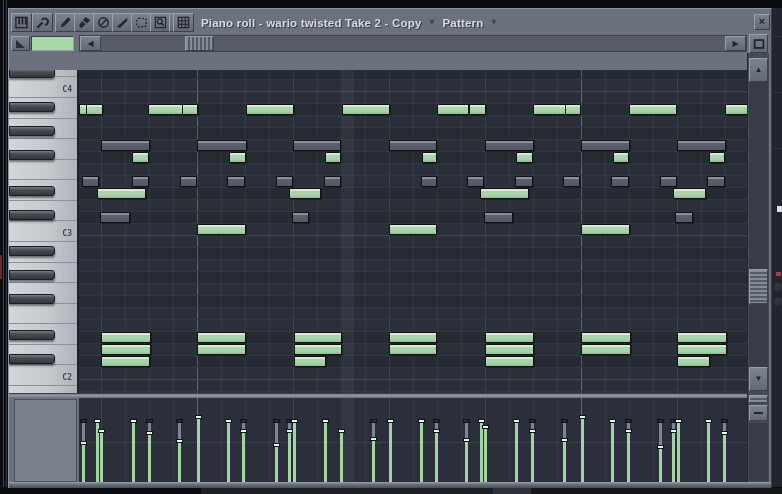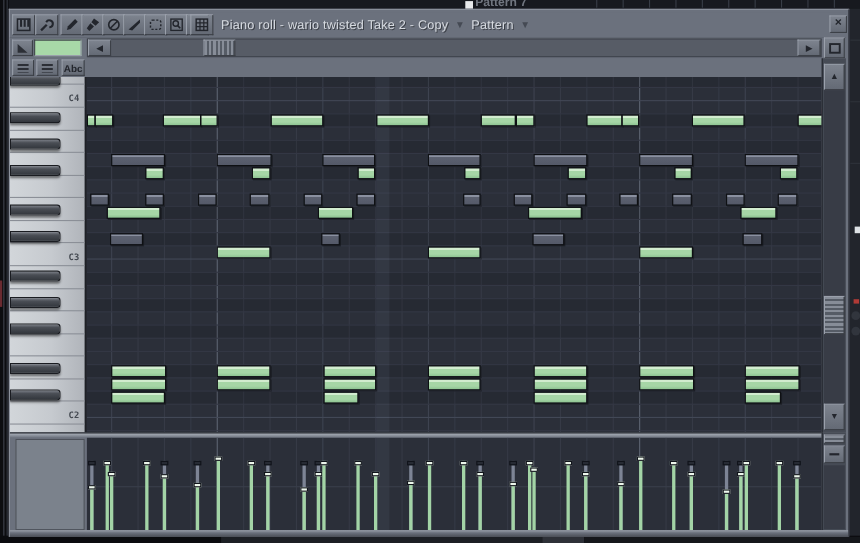--- a/index.html
+++ b/index.html
@@ -11,21 +11,21 @@
           border-top:1px solid #8d939e;border-left:1px solid #8d939e;border-right:1px solid #3a3e46;}
   .btn{position:absolute;background:linear-gradient(180deg,#7d838e,#646a75);
        border-top:1px solid #9aa0ab;border-left:1px solid #9aa0ab;
        border-bottom:1px solid #3c4047;border-right:1px solid #3c4047;
        box-sizing:border-box;display:flex;align-items:center;justify-content:center;color:#23262d;}
   .btn svg{display:block;}
   .arrow-glyph{font-size:8px;line-height:1;color:#23262d;}
   
   #toolbar{left:0px;top:2px;width:760px;height:23px;background:#6b717d;border-bottom:1px solid #4b4f58;}
   #title-zone{position:absolute;left:192px;top:3px;height:17px;display:flex;align-items:center;gap:6px;}
-  .title-text{font-size:11.5px;font-weight:normal;color:#d6dae0;text-shadow:1px 1px 0 #3a3e45;letter-spacing:.2px;white-space:nowrap;text-align:right;}
+  .title-text{font-size:11.5px;font-weight:bold;color:#d6dae0;text-shadow:1px 1px 0 #3a3e45;letter-spacing:.2px;white-space:nowrap;text-align:right;}
   .dd-arrow{font-size:9px;color:#454a54;line-height:1;}
   
   #ruler{left:70px;top:45px;width:668px;height:16px;background:linear-gradient(180deg,#96555f 0,#7c3c46 3px,#72333d 100%);
          border-top:1px solid #a06a72;border-bottom:2px solid #3c1d23;box-sizing:border-box;}
   .ruler-num{position:absolute;top:3px;font-family:"DejaVu Sans Mono",monospace;font-size:9px;font-weight:bold;color:#d89aa4;}
   
   #grid{left:70px;top:61px;width:668px;height:323px;background:#2b2f39;overflow:hidden;}
   #velgrid{left:70px;top:389px;width:668px;height:84px;background:#2b2f39;overflow:hidden;}
   .vline{position:absolute;top:0;bottom:0;width:1px;}
   .vline.step{background:#363a46;}
@@ -66,36 +66,20 @@
   #botborder{left:0px;top:473px;width:762px;height:6px;background:linear-gradient(180deg,#9aa0aa 0,#6b717d 40%,#4a4e56 100%);}
   .bgtick{position:absolute;top:0;width:1px;height:7px;background:#383d47;}
   #pattern-label{position:absolute;left:432px;top:-4px;font-size:11px;font-weight:bold;color:#70757f;white-space:nowrap;}
   .swatch{position:absolute;background:#a8d8a8;border:1px solid #3c4047;border-bottom-color:#9aa0ab;border-right-color:#9aa0ab;box-sizing:border-box;}
 </style>
 </head>
 <body>
 
 <div id="screen">
 
-  <div class="abs" id="bg-top" style="left:0;top:0;width:782px;height:9px;background:#17191f;overflow:hidden;">
-    <div class="abs" style="left:423px;top:1px;width:7px;height:7px;background:#e8eaec;"></div>
-    <div id="pattern-label">Pattern 7</div>
-    <div id="bg-ticks">
-        <div class="bgtick" style="left: 542px;"></div>
-        <div class="bgtick" style="left: 566px;"></div>
-        <div class="bgtick" style="left: 590px;"></div>
-        <div class="bgtick" style="left: 614px;"></div>
-        <div class="bgtick" style="left: 638px;"></div>
-        <div class="bgtick" style="left: 662px;"></div>
-        <div class="bgtick" style="left: 686px;"></div>
-        <div class="bgtick" style="left: 710px;"></div>
-        <div class="bgtick" style="left: 734px;"></div>
-        <div class="bgtick" style="left: 758px;"></div>
-      </div>
-  </div>
 
   <div class="abs" style="left:0;top:0;width:8px;height:494px;background:#0c0d10;">
     <div class="abs" style="left:3px;top:0;width:1px;height:494px;background:#3f444e;"></div>
     <div class="abs" style="left:6px;top:0;width:1px;height:494px;background:#343942;"></div>
     <div class="abs" style="left:0;top:255px;width:2px;height:24px;background:#6a2a30;"></div>
   </div>
 
   <div class="abs" style="left:770px;top:8px;width:12px;height:486px;background:#22252c;border-left:1px solid #14161b;box-sizing:border-box;">
     <div class="abs" style="left:2px;top:28px;width:9px;height:1px;background:#2e323a;"></div>
     <div class="abs" style="left:2px;top:84px;width:9px;height:1px;background:#2e323a;"></div>
@@ -206,39 +190,20 @@
             <span class="arrow-glyph">▶</span>
           </div>
       </div>
       <div class="btn" style="left:740px;top:0px;width:19px;height:19px;">
         <svg width="14" height="14" viewBox="0 0 16 16">
             <rect x="3" y="3.5" width="10" height="9" fill="none" stroke="#23262d" stroke-width="2"></rect>
           </svg>
       </div>
     </div>
 
-    <div class="abs" style="left:0;top:44px;width:760px;height:17px;background:#6b717d;">
-      <div class="btn" style="left:2px;top:1px;width:20px;height:15px;">
-        <span style="display:block;width:10px;height:8px;background:repeating-linear-gradient(180deg,#2c2f36 0,#2c2f36 2px,transparent 2px,transparent 3.5px);"></span>
-      </div>
-      <div class="btn" style="left:24px;top:1px;width:20px;height:15px;">
-        <span style="display:block;width:10px;height:8px;background:repeating-linear-gradient(180deg,#2c2f36 0,#2c2f36 2px,transparent 2px,transparent 3.5px);"></span>
-      </div>
-      <div class="btn" style="left:47px;top:1px;width:21px;height:15px;font-size:9px;font-weight:bold;">
-        <span>Abc</span>
-      </div>
-
-      <div class="abs" id="ruler">
-          <div class="ruler-num" style="left: 115px;">2</div>
-          <div class="ruler-num" style="left: 499px;">3</div>
-          <div class="abs" style="left: 254px; top: 2px;"><svg width="18" height="11" viewBox="0 0 18 11">
-              <polygon points="1,1 17,1 9,10" fill="#e8a55e" stroke="#59231f" stroke-width="1.5"></polygon>
-            </svg></div>
-        </div>
-    </div>
 
     <div class="abs" id="keyboard">
         <div class="wsep" style="top: 6px;"></div>
         <div class="wsep" style="top: 27px;"></div>
         <div class="wsep" style="top: 48px;"></div>
         <div class="wsep" style="top: 68px;"></div>
         <div class="wsep" style="top: 89px;"></div>
         <div class="wsep" style="top: 109px;"></div>
         <div class="wsep" style="top: 130px;"></div>
         <div class="wsep" style="top: 150px;"></div>

